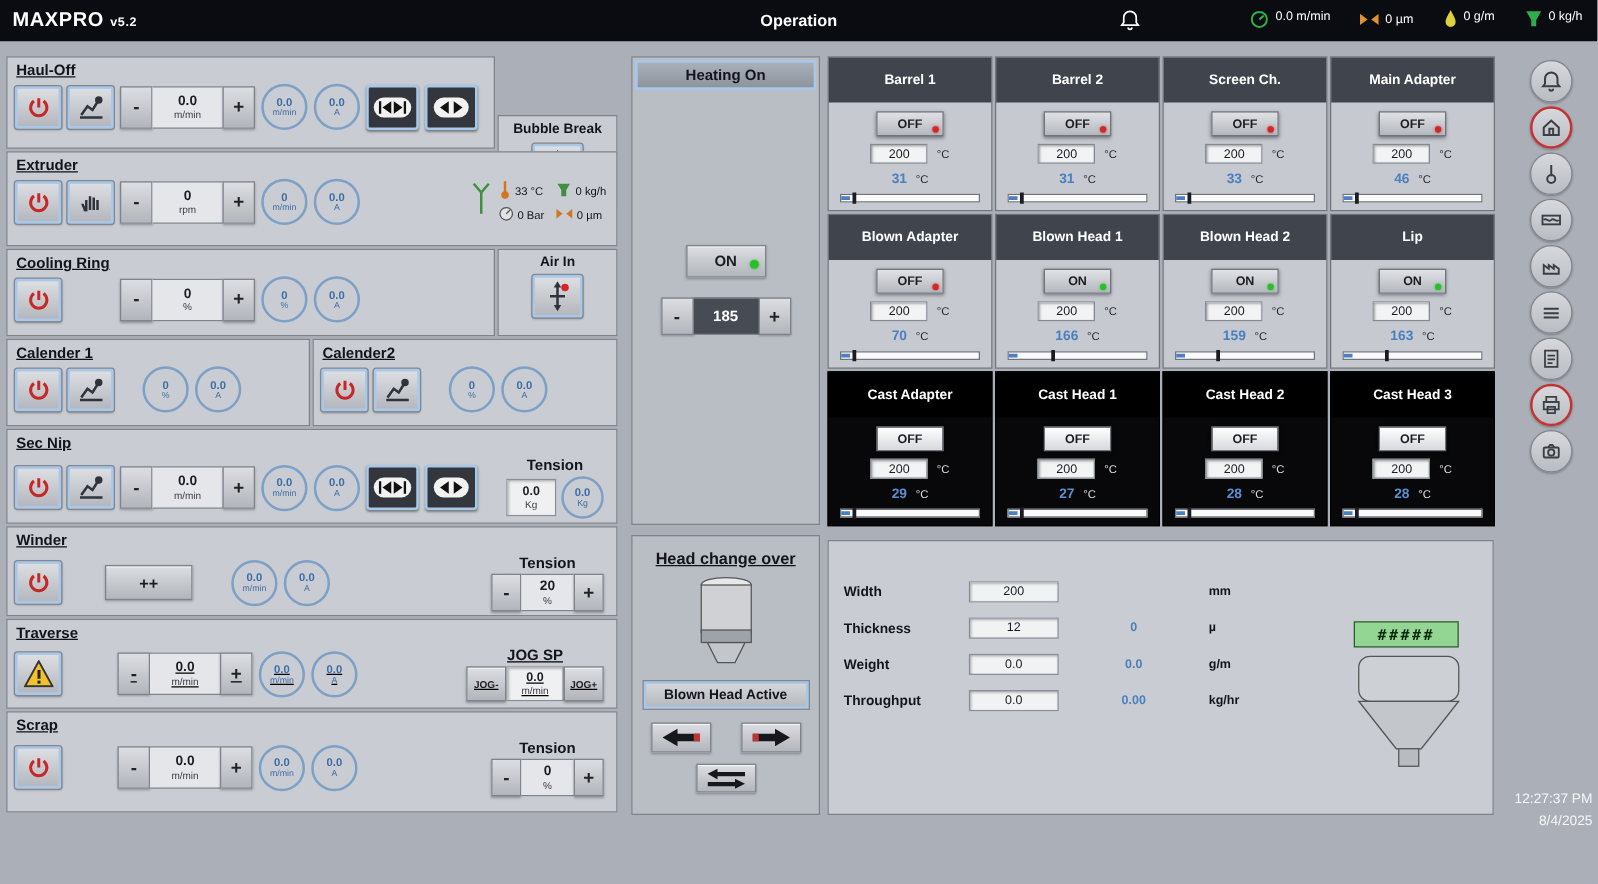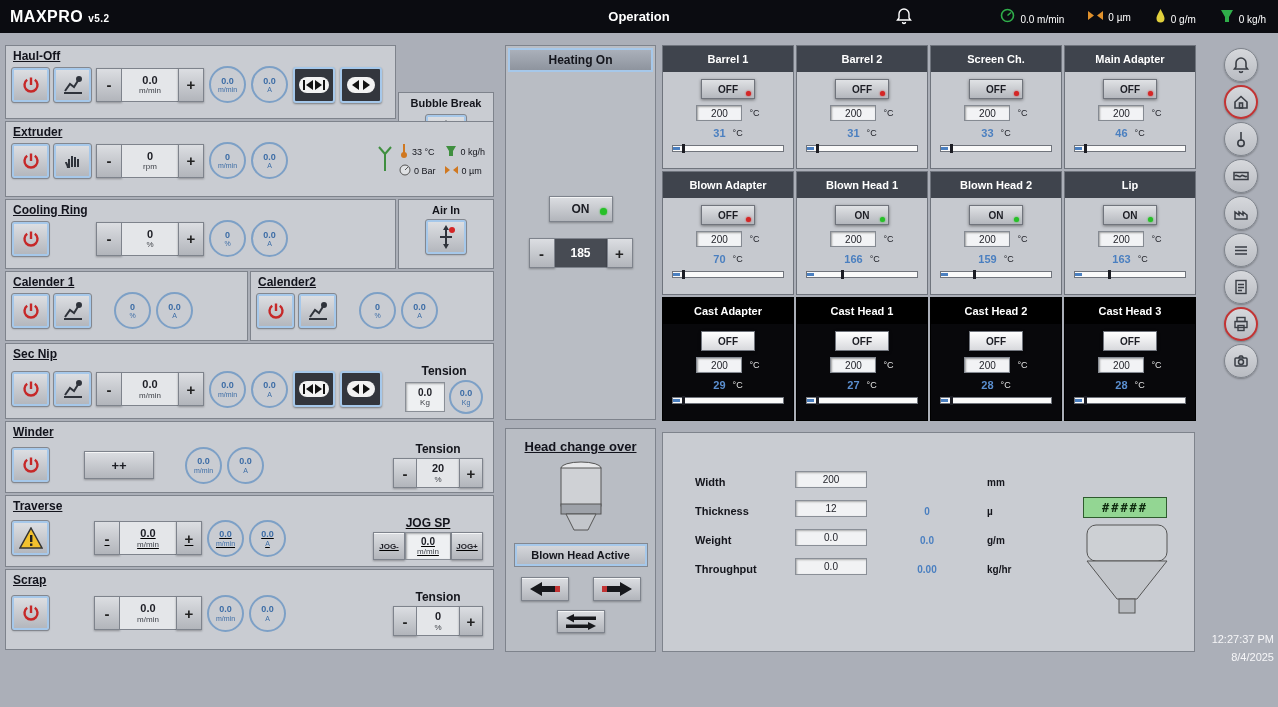--- a/index.html
+++ b/index.html
@@ -7,21 +7,21 @@
     width: 1278px; height: 707px; position: relative; overflow: hidden;
     background: #abafb8; font-family: "Liberation Sans", sans-serif;
   }
   
   .topbar { position:absolute; left:0; top:0; width:1278px; height:33px; background:#0b0c11; color:#fff; display:flex; align-items:center; }
   .brand { font-weight:bold; font-size:16px; margin-left:10px; letter-spacing:.5px; }
   .brand .ver { font-size:10px; font-weight:bold; }
   .tb-title { position:absolute; left:50%; transform:translateX(-50%); font-weight:bold; font-size:13px; }
   .tb-bell { position:absolute; left:895px; top:7px; }
   .tb-stats { position:absolute; right:12px; top:0; height:33px; display:flex; align-items:center; gap:24px; font-size:10px; }
-  .stat { display:flex; align-items:flex-end; gap:5px; }
+  .stat { display:flex; align-items:flex-start; gap:5px; }
   
   .panel { position:absolute; background:#c9ccd2; border:1px solid #7e838c; }
   .ptitle { display:inline-block; margin:3px 0 0 7px; font-size:12px; font-weight:bold; color:#12131c; text-decoration:underline; }
   .prow { display:flex; align-items:center; gap:5px; padding:2px 6px 0 6px; }
   
   .sqbtn { width:37px; height:34px; background:linear-gradient(180deg,#dcdee2,#b4b7bd); border:2px solid #a6c8ea; outline:1px solid #83878f; border-radius:2px; display:flex; align-items:center; justify-content:center; box-shadow:0 1px 2px rgba(0,0,0,.35); flex:none; }
   .plainbtn { background:linear-gradient(180deg,#dcdee2,#b2b5bb); border:1px solid #7e838c; box-shadow:inset 0 1px 0 rgba(255,255,255,.7), 0 1px 2px rgba(0,0,0,.3); color:#1c1d24; font-weight:bold; display:flex; align-items:center; justify-content:center; }
   
   .stepper { display:flex; flex:none; }
   .stp { width:26px; height:34px; background:linear-gradient(180deg,#dcdee2,#b2b5bb); border:1px solid #7e838c; font-size:15px; font-weight:bold; color:#222; display:flex; align-items:center; justify-content:center; box-shadow:0 1px 2px rgba(0,0,0,.3); }
@@ -58,38 +58,38 @@
   
   .head-col { display:flex; flex-direction:column; align-items:center; }
   .head-title { margin-top:10px; font-size:13px; font-weight:bold; color:#12131c; text-decoration:underline; }
   .active-btn { margin-top:6px; width:132px; height:22px; background:linear-gradient(180deg,#d4d6da,#b6b9bf); border:2px solid #a6c8ea; outline:1px solid #83878f; font-size:11px; font-weight:bold; color:#15161d; display:flex; align-items:center; justify-content:center; }
   .arrow-row { margin-top:11px; display:flex; gap:24px; }
   .arrow-btn { width:48px; height:24px; }
   .dbl-btn { margin-top:9px; width:48px; height:23px; }
   
   .zones { position:absolute; left:662px; top:45px; width:534px; display:grid; grid-template-columns:repeat(4,1fr); gap:2px; }
   .zone { background:#c6c9cf; border:1px solid #6f747d; height:124px; }
-  .zhead { height:26px; background:#3f444d; color:#fff; font-size:11px; font-weight:bold; display:flex; align-items:center; justify-content:center; }
+  .zhead { height:36px; background:#3f444d; color:#fff; font-size:11px; font-weight:bold; display:flex; align-items:center; justify-content:center; }
   .zbody { display:flex; flex-direction:column; align-items:center; padding-top:7px; gap:6px; }
   .statebtn { position:relative; width:54px; height:20px; background:linear-gradient(180deg,#e0e2e5,#b4b7bd); border:1px solid #70747c; font-size:10px; font-weight:bold; color:#1c1d24; display:flex; align-items:center; justify-content:center; box-shadow:0 1px 3px rgba(0,0,0,.45); }
   .statebtn .led { position:absolute; right:3px; bottom:2px; width:5px; height:5px; }
   .sprow, .pvrow { display:flex; align-items:center; gap:7px; }
   .spbox { width:46px; height:16px; background:#f2f3f5; border:1px solid #858a92; box-shadow:inset 1px 1px 2px rgba(0,0,0,.35); font-size:10px; color:#1c1d24; display:flex; align-items:center; justify-content:center; }
   .zunit { font-size:9px; color:#1c1d24; }
   .pv { font-size:11px; font-weight:bold; color:#4a7fc0; }
   .zbar { width:112px; height:7px; background:#fafafa; border:1px solid #70747c; position:relative; }
   .zbar .fill { position:absolute; left:0; top:1px; height:3px; width:7px; background:#4a7fc0; }
   .zbar .mark { position:absolute; left:9px; top:-2px; width:3px; height:9px; background:#1c1d24; }
   .zone.dark { background:#08080b; border-color:#000; }
   .zone.dark .zhead { background:#000; }
   .zone.dark .zunit { color:#e2e2e2; }
   .zone.dark .statebtn { background:linear-gradient(180deg,#ffffff,#d8d9dd); }
   .zone.dark .pv { color:#5b8fd0; }
   
-  .prod-row { display:flex; align-items:flex-end; height:29px; padding-left:32px; }
+  .prod-row { display:flex; align-items:center; height:29px; padding-left:12px; }
   .prod-label { width:100px; font-size:11px; font-weight:bold; color:#14151c; }
   .prod-val { width:72px; height:17px; background:#f1f2f4; border:1px solid #8a8f97; box-shadow:inset 1px 1px 2px rgba(0,0,0,.3); font-size:10px; color:#1c1d24; display:flex; align-items:center; justify-content:center; }
   .prod-calc { width:120px; text-align:center; font-size:10px; font-weight:bold; color:#4a7fc0; }
   .prod-unit { width:60px; font-size:10px; font-weight:bold; color:#14151c; }
   .man-btn { width:66px; height:17px; background:#7d88c8; border:1px solid #3f4566; color:#fff; font-size:9px; font-weight:bold; display:flex; align-items:center; justify-content:center; margin-left:100px; }
   .green-display { position:absolute; left:420px; top:64px; width:84px; height:21px; background:#93d693; border:1px solid #2e5b2e; color:#0e2a0e; font-family:"DejaVu Sans Mono", monospace; font-size:12px; font-weight:bold; letter-spacing:2px; display:flex; align-items:center; justify-content:center; }
   .hopper-wrap { position:absolute; left:418px; top:88px; }
   
   .nav { position:absolute; left:1224px; top:48px; display:flex; flex-direction:column; gap:3px; }
   .navbtn { width:34px; height:34px; border-radius:50%; background:linear-gradient(180deg,#d6d8dc,#b9bcc2); border:1px solid #80858d; display:flex; align-items:center; justify-content:center; box-shadow:0 1px 2px rgba(0,0,0,.3); }

